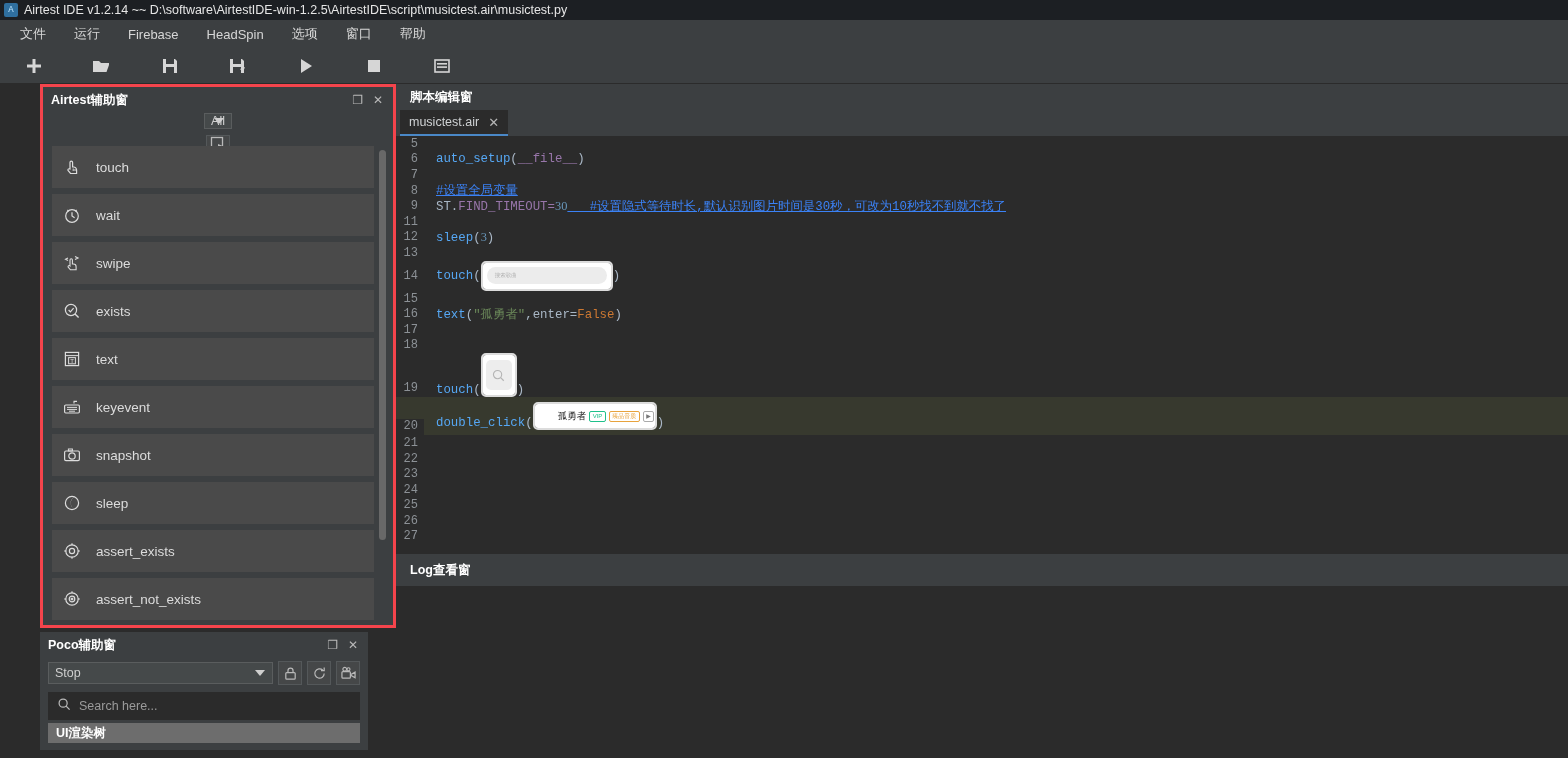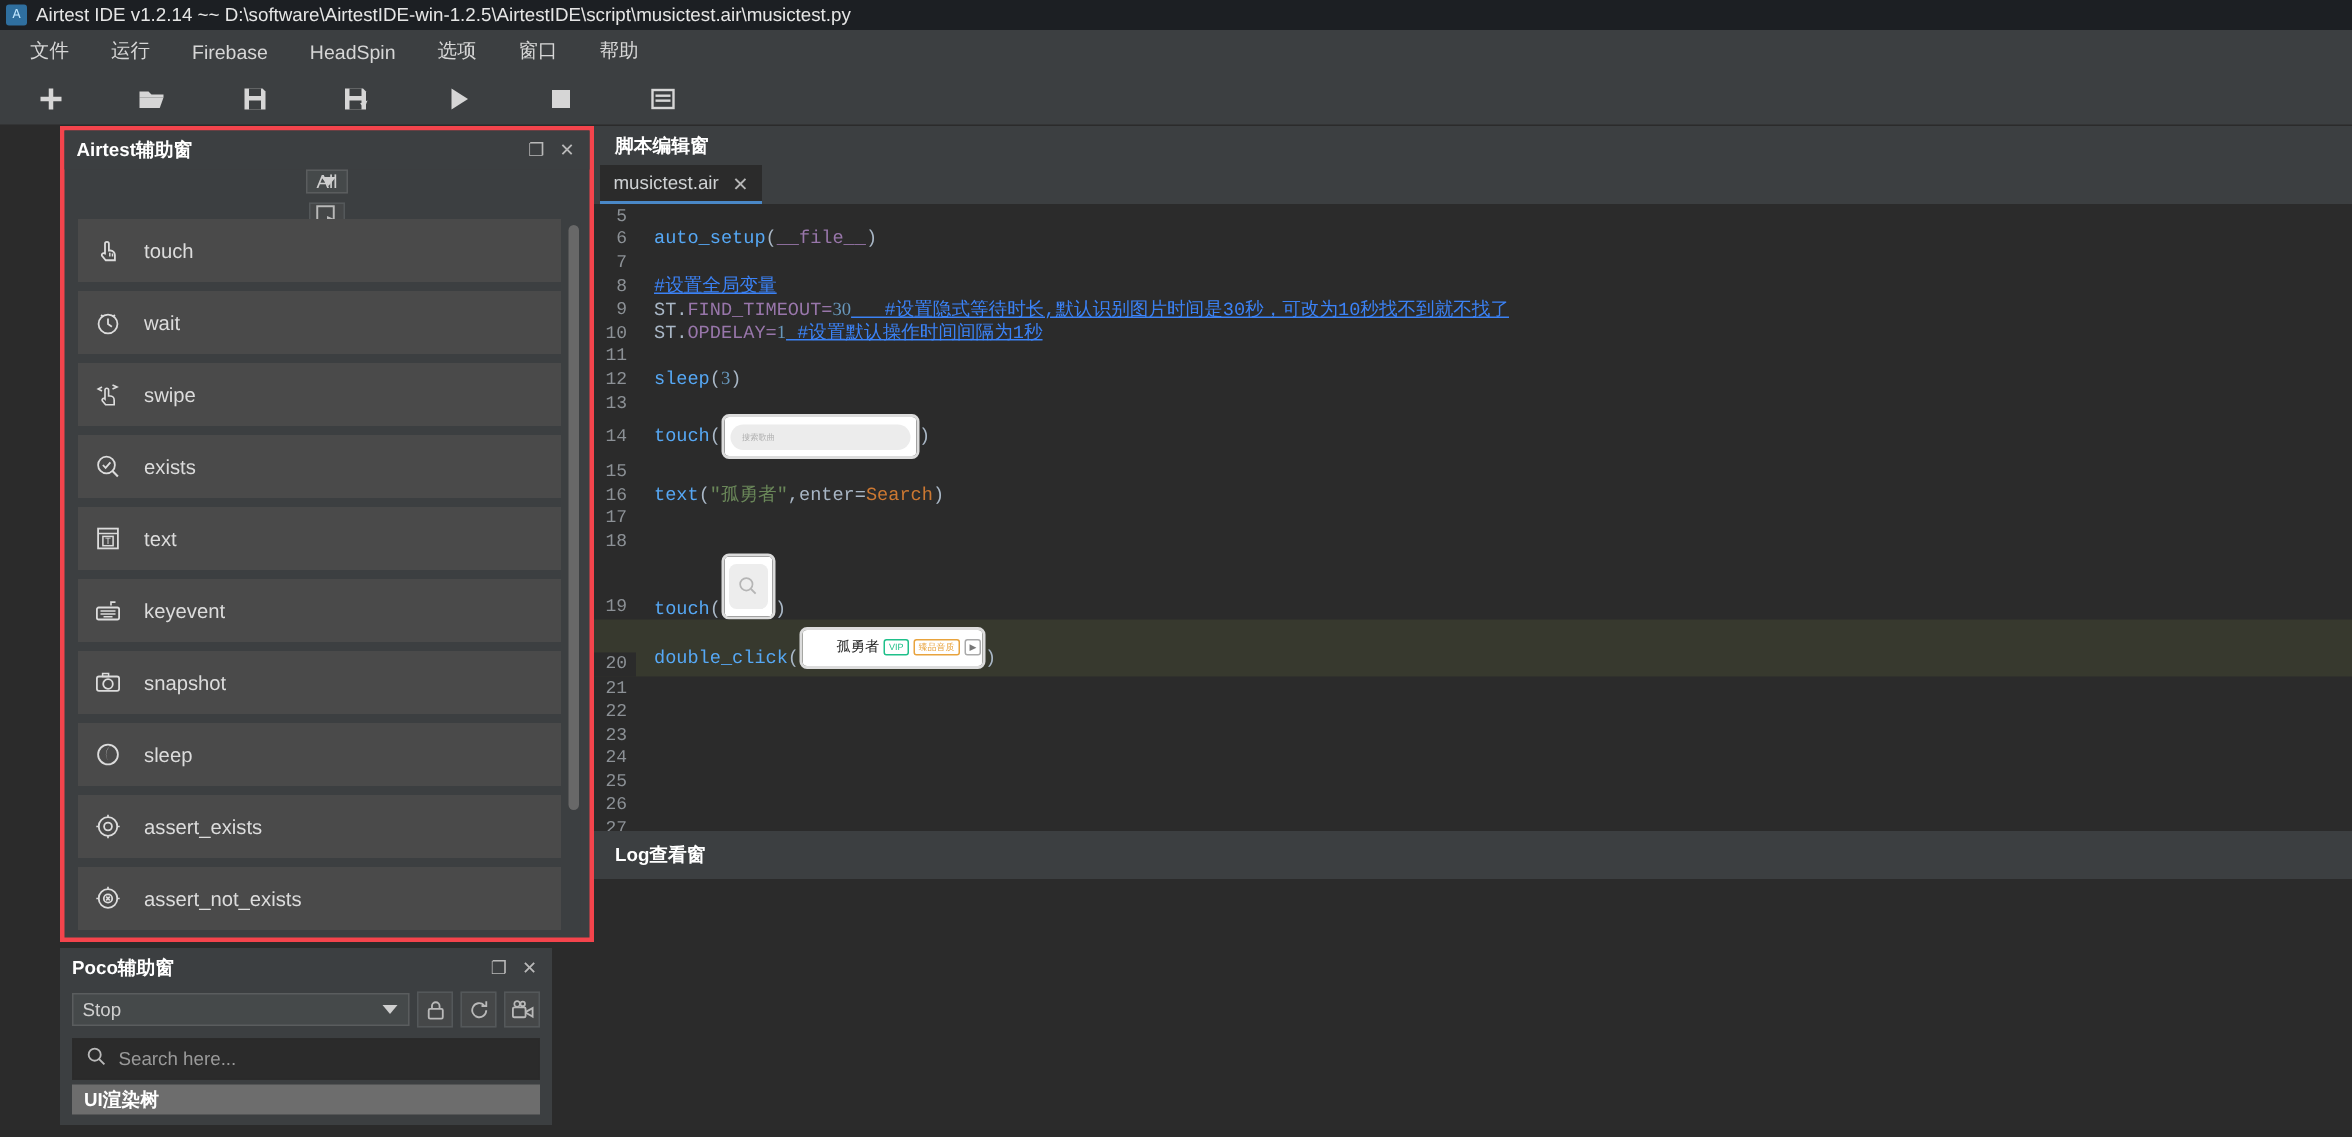--- a/index.html
+++ b/index.html
@@ -520,24 +520,20 @@
         <div class="code-line">
           <span class="gutter">8</span>
           <span class="code-text k-cmt">#设置全局变量</span>
         </div>
 
         <div class="code-line">
           <span class="gutter">9</span>
           <span class="code-text"><span class="k-id">ST.</span><span class="k-pl">FIND_TIMEOUT=</span><span class="k-num">30</span><span class="k-cmt">   #设置隐式等待时长,默认识别图片时间是30秒，可改为10秒找不到就不找了</span></span>
         </div>
 
-        <div class="code-line">
-          <span class="gutter">10</span>
-          <span class="code-text"><span class="k-id">ST.</span><span class="k-pl">OPDELAY=</span><span class="k-num">1</span><span class="k-cmt"> #设置默认操作时间间隔为1秒</span></span>
-        </div>
 
         <div class="code-line">
           <span class="gutter">11</span>
           <span class="code-text"></span>
         </div>
 
         <div class="code-line">
           <span class="gutter">12</span>
           <span class="code-text"><span class="k-fn">sleep</span><span class="k-id">(</span><span class="k-num">3</span><span class="k-id">)</span></span>
         </div>
@@ -552,21 +548,21 @@
           <span class="code-text"><span class="k-fn">touch</span><span class="k-id">(</span><span class="thumb"><span class="thumb-search"><span class="pill">搜索歌曲</span></span></span><span class="k-id">)</span></span>
         </div>
 
         <div class="code-line">
           <span class="gutter">15</span>
           <span class="code-text"></span>
         </div>
 
         <div class="code-line">
           <span class="gutter">16</span>
-          <span class="code-text"><span class="k-fn">text</span><span class="k-id">(</span><span class="k-str">"孤勇者"</span><span class="k-id">,enter=</span><span class="k-kw">Search</span><span class="k-id">)</span></span>
+          <span class="code-text"><span class="k-fn">text</span><span class="k-id">(</span><span class="k-str">"孤勇者"</span><span class="k-id">,enter=</span><span class="k-kw">False</span><span class="k-id">)</span></span>
         </div>
 
         <div class="code-line">
           <span class="gutter">17</span>
           <span class="code-text"></span>
         </div>
 
         <div class="code-line">
           <span class="gutter">18</span>
           <span class="code-text"></span>

